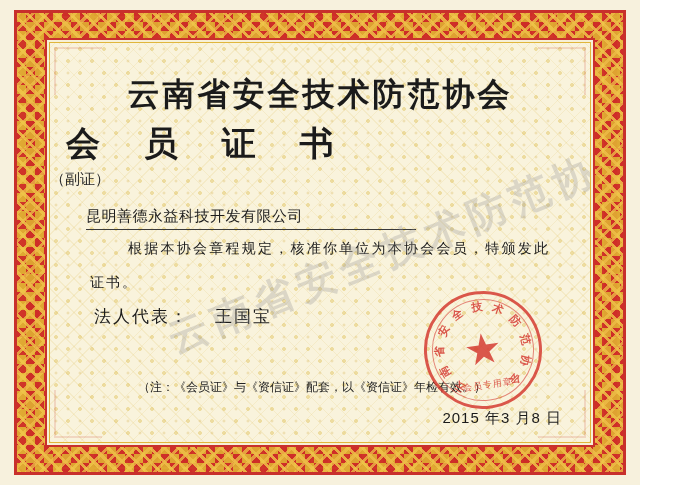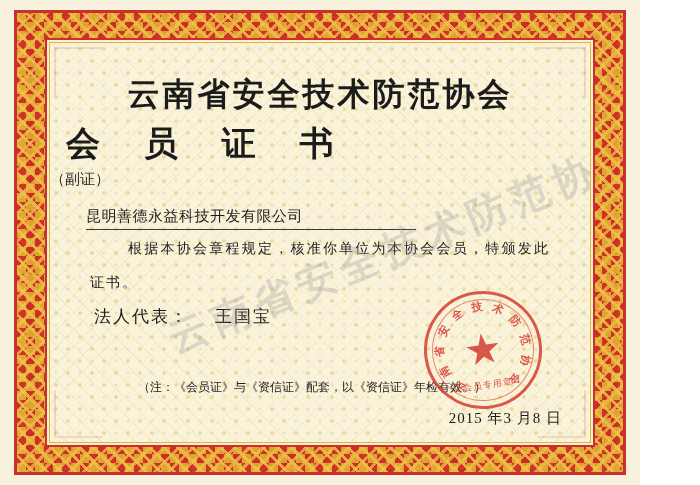--- a/index.html
+++ b/index.html
@@ -243,21 +243,21 @@
     font-size: 12px;
     color: #232323;
     white-space: nowrap;
   }
 
   
   .date-row {
     position: absolute;
     right: 28px;
     top: 366px;
-    font-family: Liberation Serif, serif;
+    font-family: Liberation Sans, sans-serif;
     font-size: 15px;
     color: #1b1b1b;
     letter-spacing: 1px;
     white-space: nowrap;
   }
 
   
   .seal {
     position: absolute;
     right: 48px;

